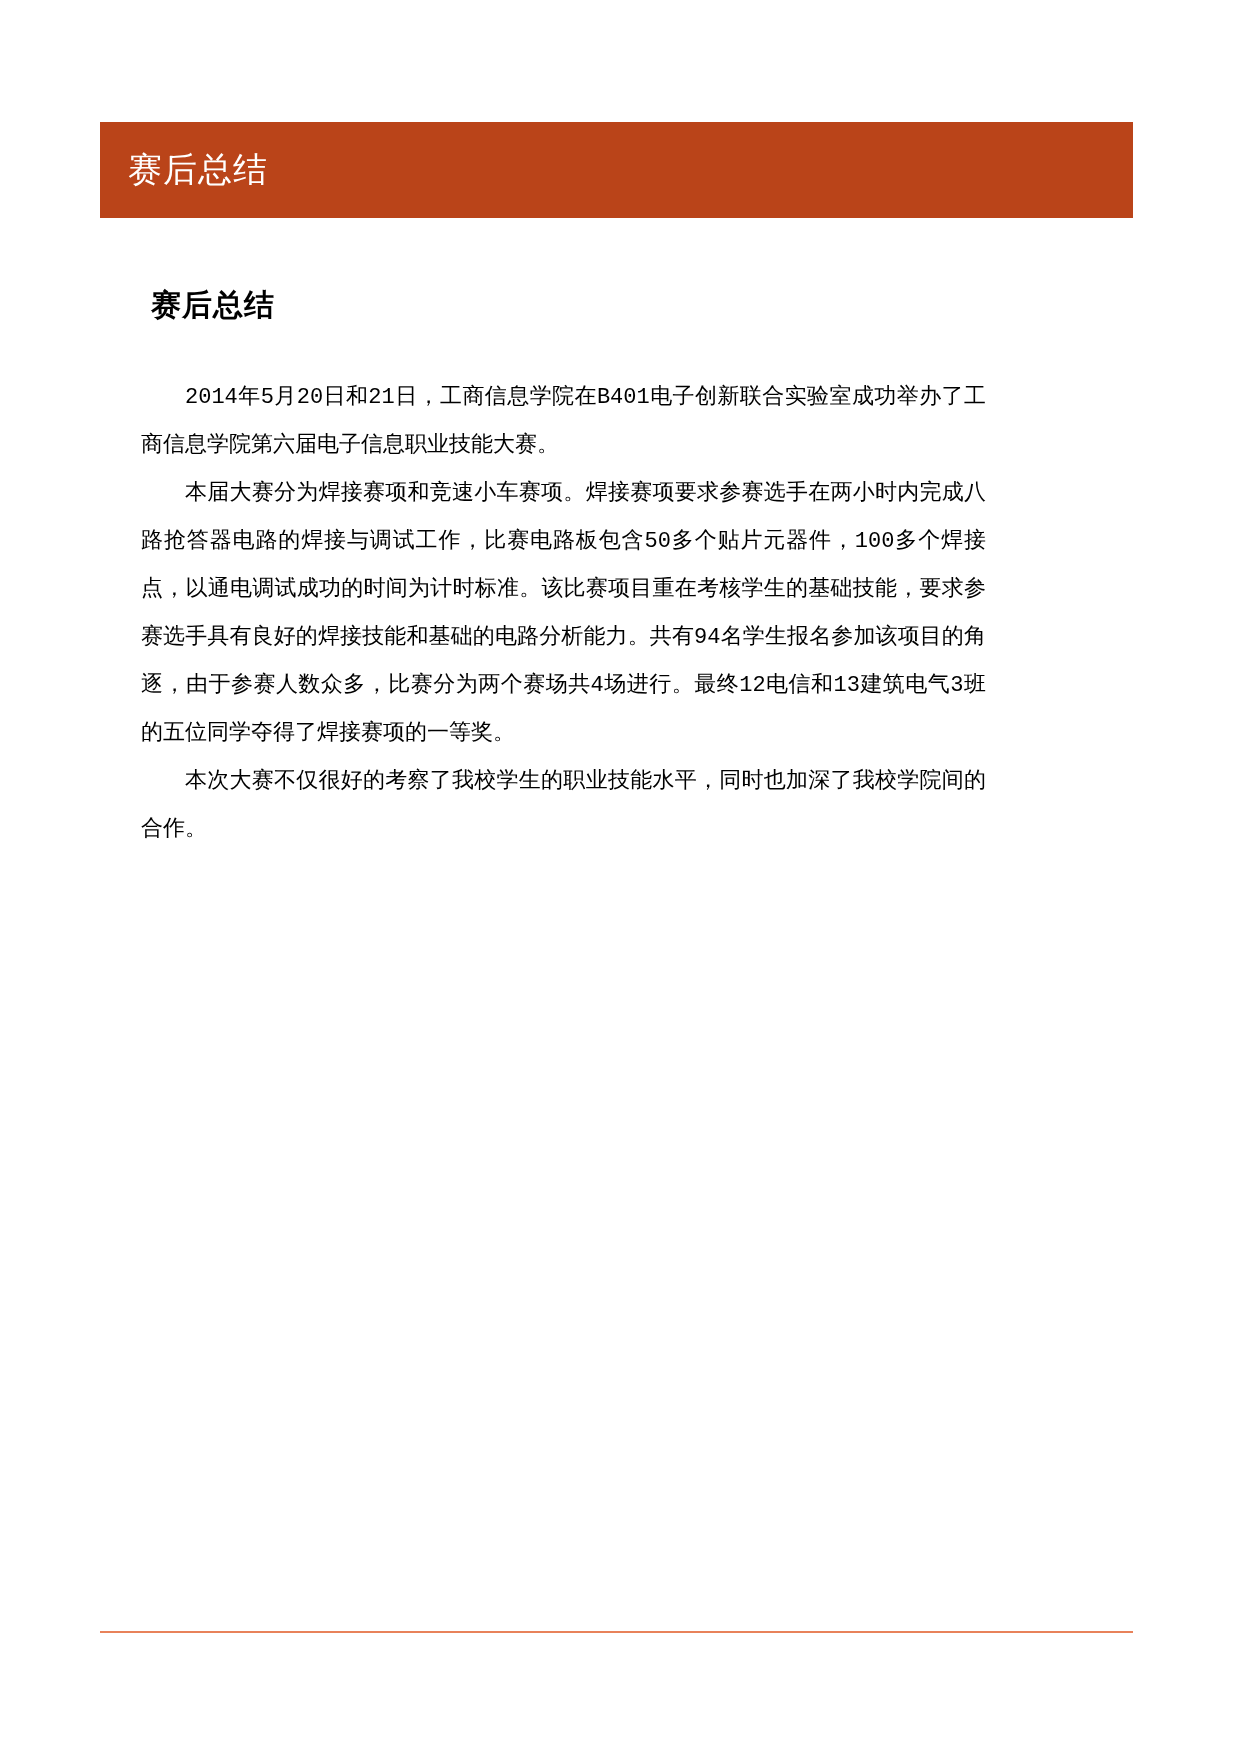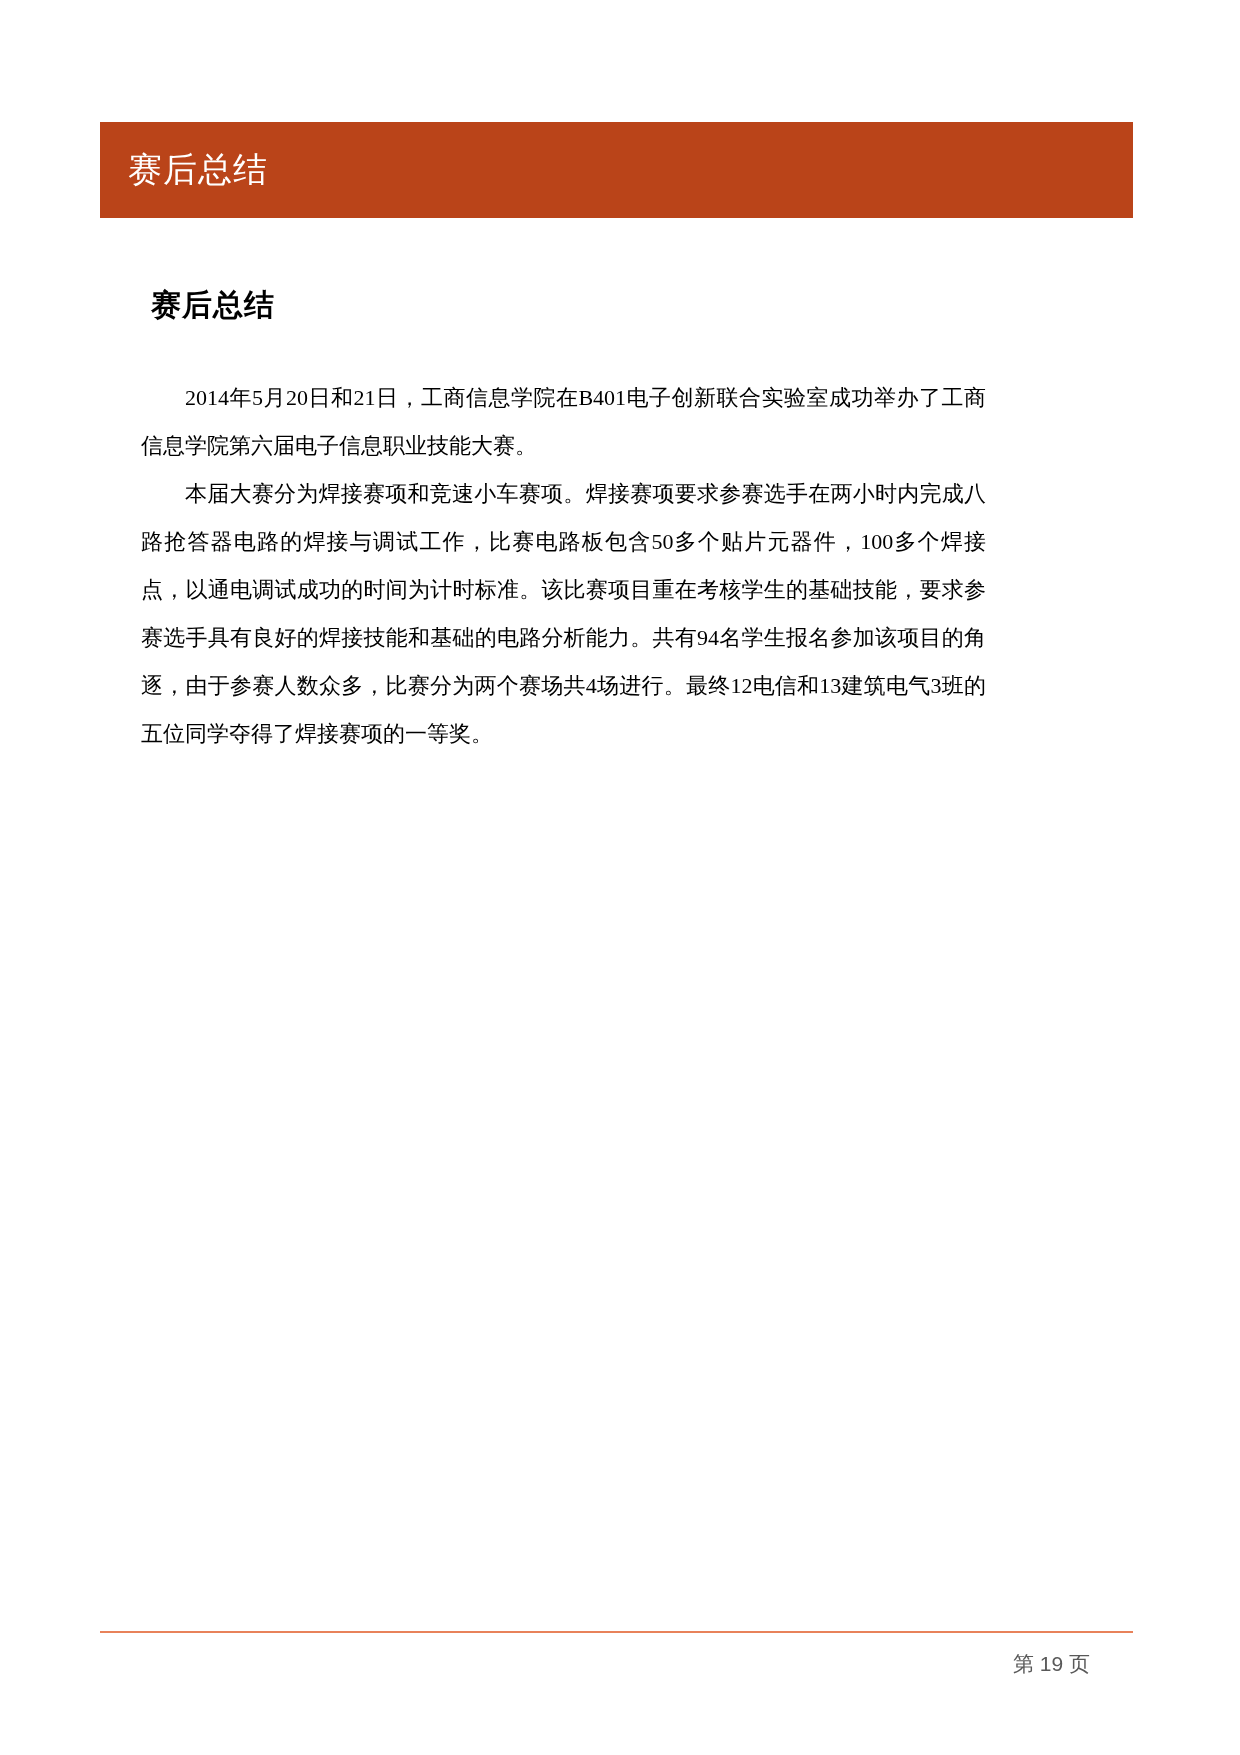--- a/index.html
+++ b/index.html
@@ -46,21 +46,21 @@
     font-size: 30px;
     line-height: 34px;
     font-weight: 700;
     margin: 0 0 52px 10px;
     color: var(--body-text, #000000);
     font-family: "Liberation Sans", sans-serif;
     letter-spacing: 1px;
   }
   .body-para {
     margin: 0;
-    font-family: Liberation Serif, serif;
+    font-family: Liberation Mono, monospace;
     font-size: 22px;
     line-height: 48px;
     text-align: justify;
     text-justify: inter-character;
     text-indent: 2em;
     color: var(--body-text, #000000);
   }
   .body-para.indent-large {
     text-indent: 3.7em;
   }
@@ -95,19 +95,19 @@
   <div class="content">
     <h1 class="section-heading">赛后总结</h1>
 
     <p class="body-para">2014年5月20日和21日，工商信息学院在B401电子创新联合实验室成功举办了工商信息学院第六届电子信息职业技能大赛。</p>
 
 
     <p class="body-para">本届大赛分为焊接赛项和竞速小车赛项。焊接赛项要求参赛选手在两小时内完成八路抢答器电路的焊接与调试工作，比赛电路板包含50多个贴片元器件，100多个焊接点，以通电调试成功的时间为计时标准。该比赛项目重在考核学生的基础技能，要求参赛选手具有良好的焊接技能和基础的电路分析能力。共有94名学生报名参加该项目的角逐，由于参赛人数众多，比赛分为两个赛场共4场进行。最终12电信和13建筑电气3班的五位同学夺得了焊接赛项的一等奖。</p>
 
 
 
+    <p class="body-para">本次大赛不仅很好的考察了我校学生的职业技能水平，同时也加深了我校学院间的合作。</p>
   </div>
 
   <div class="footer-line"></div>
 
-  <div class="page-number">第 19 页</div>
 
 </div>
 
 </body></html>

